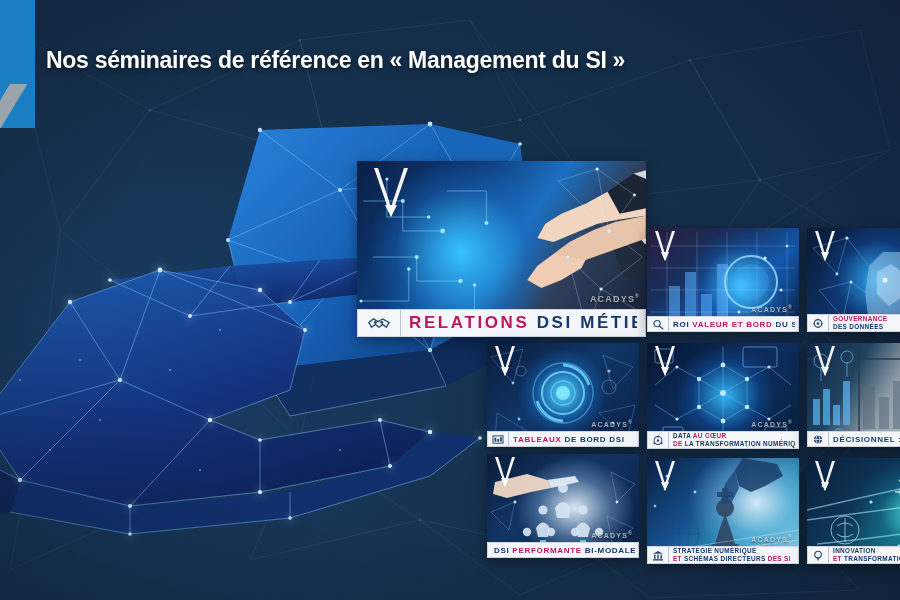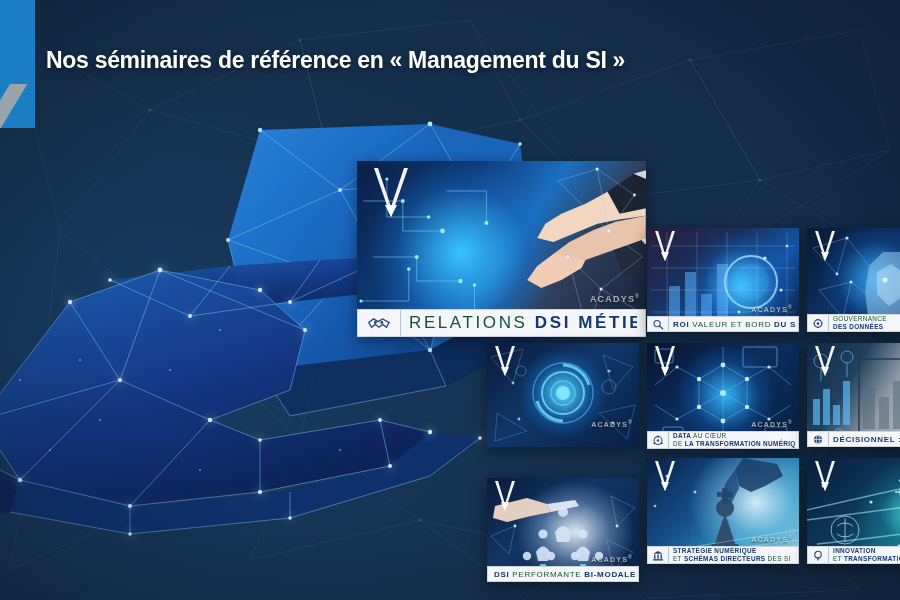--- a/index.html
+++ b/index.html
@@ -65,21 +65,21 @@
   .bar{position:absolute;left:0;right:0;bottom:0;
     background:#f4f6f9;
     border:1px solid #cfd6e0;
     display:flex;align-items:center;
     box-sizing:border-box;}
   .bar .ic{flex:0 0 auto;display:flex;align-items:center;justify-content:center;
     color:#2a4a75;}
   .bar .sep{flex:0 0 auto;width:1px;align-self:stretch;background:#b9c4d2;}
   .bar .txt{flex:1 1 auto;overflow:hidden;white-space:nowrap;
     color:#1d3c6d;}
-  .lt{color:#14532d;font-weight:normal;}
+  .lt{color:#be185d;font-weight:bold;}
   .bd{color:#14386f;font-weight:bold;}
 
   
   .card-main .bar{height:28px;padding:0 8px;gap:8px;}
   .card-main .bar .txt{font-size:17px;letter-spacing:2.6px;}
   .card-main .bar .ic{width:26px;height:20px;}
 
   
   .card-sm .bar{height:16px;padding:0 3px;gap:4px;}
   .card-sm .bar .txt{font-size:8px;letter-spacing:.7px;}
@@ -483,20 +483,35 @@
         </g>
       </svg>
       <div class="wm" style="bottom:19px;">ACADYS<sup>®</sup></div>
     </div>
     <div class="arrow" style="left:3px;top:1px;width:30px;height:40px;">
       <svg viewBox="0 0 30 40">
           <path d="M5 2 L15 32 L25 2 L22 2 L15 25 L8 2 Z" fill="#fff" opacity=".95"></path>
         <path d="M15 32 L11 23 L19 23 Z" fill="#fff" opacity=".95"></path>
         </svg>
     </div>
+    <div class="bar">
+      <span class="ic">
+        <svg viewBox="0 0 13 12" width="12" height="11">
+          <rect x="1" y="2" width="11" height="8" fill="none" stroke="#2a4a75" stroke-width="1.1"></rect>
+          <rect x="2.6" y="4" width="2" height="4.4" fill="#2a4a75"></rect>
+          <rect x="5.6" y="5.4" width="2" height="3" fill="#2a4a75"></rect>
+          <rect x="8.6" y="3.4" width="2" height="5" fill="#2a4a75"></rect>
+        </svg>
+      </span>
+      <span class="sep"></span>
+      <span class="txt">
+        <span class="lt">TABLEAUX </span>
+        <span class="bd">DE BORD DSI </span>
+      </span>
+    </div>
   </div>
 
   <div class="card card-sm" style="left:647px;top:343px;width:152px;height:106px;">
     <div class="thumb">
       <div class="scene" style="background:
         radial-gradient(62px 62px at 52% 50%, #2fb0ef 0%, rgba(16,80,165,.45) 55%, rgba(6,16,38,0) 82%),
         linear-gradient(140deg,#071530 0%,#0c2e5e 45%,#08203f 100%);"></div>
       <svg style="position:absolute;inset:0;width:100%;height:100%" viewBox="0 0 152 106">
         <g stroke="rgba(110,195,255,.55)" stroke-width=".8" fill="none">
           <path d="M76 22 L100 36 L100 64 L76 78 L52 64 L52 36 Z"></path>
@@ -611,21 +626,21 @@
         </svg>
       </span>
       <span class="sep"></span>
       <span class="txt">
         <span class="bd">DÉCISIONNEL : </span>
         
       </span>
     </div>
   </div>
 
-  <div class="card card-sm" style="left:487px;top:478px;width:152px;height:104px;">
+  <div class="card card-sm" style="left:487px;top:454px;width:152px;height:104px;">
     <div class="thumb">
       <div class="scene" style="background:
         radial-gradient(70px 60px at 58% 52%, #d8e6f2 0%, rgba(120,160,200,.5) 50%, rgba(10,28,56,0) 85%),
         linear-gradient(140deg,#0a1c3a 0%,#123464 40%,#0b2247 100%);"></div>
       <svg style="position:absolute;inset:0;width:100%;height:100%" viewBox="0 0 152 104">
 
         <g fill="rgba(215,230,245,.9)">
           <g>
               <circle cx="76" cy="34" r="5"></circle>
               <path d="M68 54 q8 -12 16 0 l-2 10 -12 0 Z"></path>

